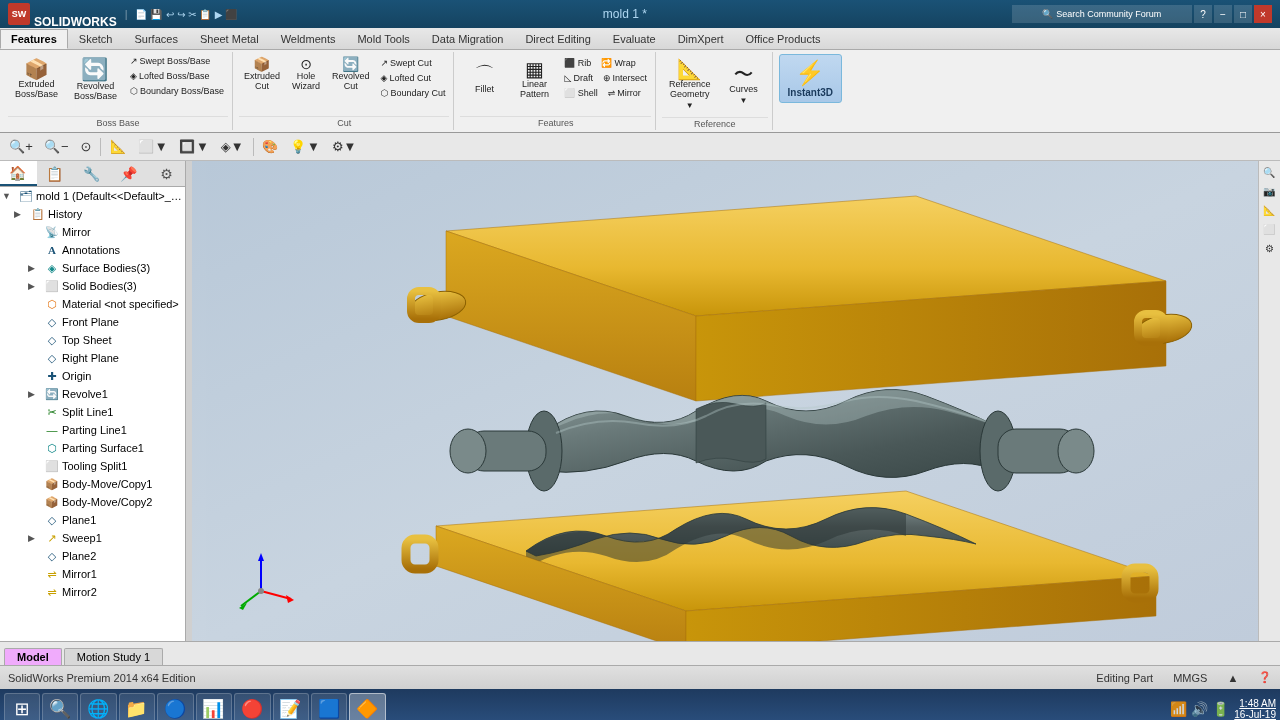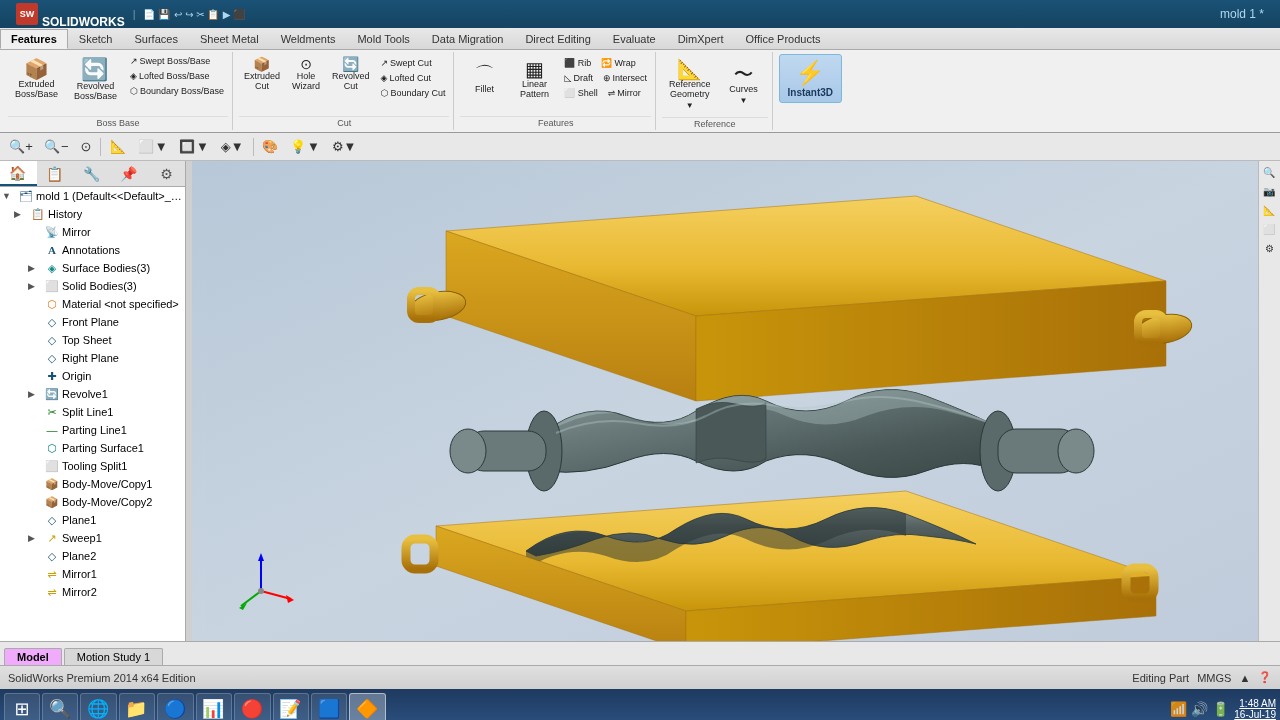--- a/index.html
+++ b/index.html
@@ -6,21 +6,21 @@
     body { font-family: 'Segoe UI', Arial, sans-serif; font-size: 11px; background: #d4d0c8; width: 1280px; height: 720px; overflow: hidden; }
 
     
     #titlebar {
       background: linear-gradient(to bottom, #1a5276, #154360);
       color: white;
       height: 28px;
       display: flex;
       align-items: center;
       justify-content: space-between;
-      padding: 0 16px;
+      padding: 0 8px;
       user-select: none;
     }
     #titlebar-left { display: flex; align-items: center; gap: 4px; }
     #titlebar-logo { width: 22px; height: 22px; background: #c0392b; border-radius: 2px; display: flex; align-items: center; justify-content: center; color: white; font-weight: bold; font-size: 9px; }
     #titlebar-center { font-size: 12px; color: #aed6f1; }
     #titlebar-right { display: flex; gap: 2px; }
     .titlebar-btn { width: 18px; height: 18px; background: rgba(255,255,255,0.15); border: none; color: white; cursor: pointer; font-size: 10px; display: flex; align-items: center; justify-content: center; }
     .titlebar-close { background: #c0392b; }
 
     
@@ -220,21 +220,21 @@
       height: 24px;
       background: linear-gradient(to bottom, #e0e0e0, #d0d0d0);
       border-top: 1px solid #aaa;
       display: flex;
       align-items: center;
       justify-content: space-between;
       padding: 10px 8px;
       font-size: 11px;
       color: #333;
     }
-    #statusbar-right { display: flex; align-items: center; gap: 8px; }
+    #statusbar-right { display: flex; align-items: center; gap: 20px; }
 
     
     #taskbar {
       height: 40px;
       background: linear-gradient(to bottom, #1e3a5f, #2c5282);
       display: flex;
       align-items: center;
       padding: 0 4px;
       gap: 2px;
     }
@@ -269,20 +269,27 @@
 <body>
 
 <div id="titlebar">
   <div id="titlebar-left">
     <div id="titlebar-logo">SW</div>
     <span style="font-size:12px;font-weight:bold;color:white;margin-top:16px;">SOLIDWORKS</span>
     <span style="color:rgba(255,255,255,0.4);margin:0 4px;">|</span>
     <span style="font-size:10px;color:#aed6f1;">📄 💾 ↩ ↪ ✂ 📋 ▶ ⬛</span>
   </div>
   <div id="titlebar-center">mold 1 *</div>
+  <div id="titlebar-right">
+    <button class="titlebar-btn" style="width:180px;font-size:9px;background:rgba(255,255,255,0.15);">🔍 Search Community Forum</button>
+    <button class="titlebar-btn">?</button>
+    <button class="titlebar-btn">−</button>
+    <button class="titlebar-btn">□</button>
+    <button class="titlebar-btn titlebar-close">×</button>
+  </div>
 </div>
 
 <div id="ribbon">
   <div id="ribbon-tabs">
     <div class="ribbon-tab active">Features</div>
     <div class="ribbon-tab">Sketch</div>
     <div class="ribbon-tab">Surfaces</div>
     <div class="ribbon-tab">Sheet Metal</div>
     <div class="ribbon-tab">Weldments</div>
     <div class="ribbon-tab">Mold Tools</div>

